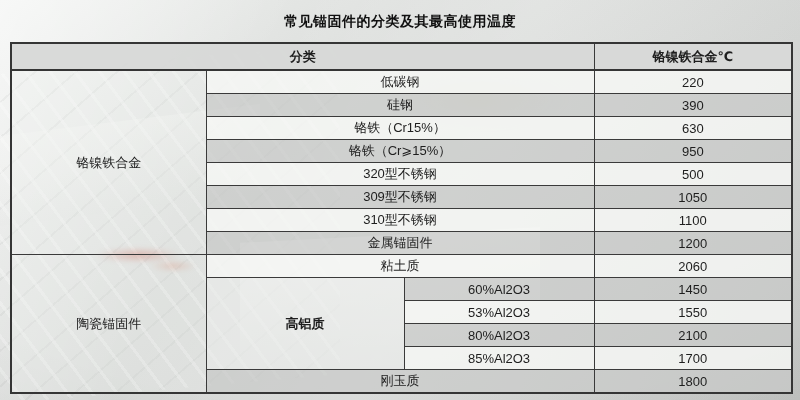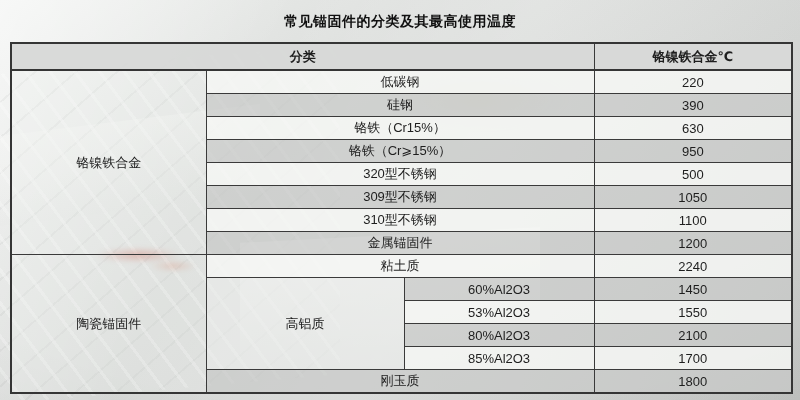--- a/index.html
+++ b/index.html
@@ -36,21 +36,21 @@
     border-collapse:collapse;table-layout:fixed;font-size:13px;}
   table.tbl td{border:1px solid #3a3a3a;text-align:center;vertical-align:middle;
     padding:0;overflow:hidden;white-space:nowrap;}
   table.tbl{border:2px solid #353535;}
   tr.hdr td{height:25px;background:rgba(215,217,215,.96);font-weight:bold;
     border-bottom:2px solid #353535;}
   tr.row td{height:22px;}
   td.leaf-L{background:rgba(246,247,245,.85);}
   td.leaf-G{background:rgba(201,203,201,.72);}
   td.group-outer{background:rgba(240,241,239,.30);}
-  td.group-inner{background:rgba(238,239,237,.62);}
+  td.group-inner{background:rgba(238,239,237,.62);font-weight:bold;}
 </style>
 </head>
 <body>
 
 <div class="page">
 
   <div class="bg">
     <div class="bg-sweep"></div>
     <div class="bg-truss"></div>
     <div class="bg-roof"></div>
@@ -106,21 +106,21 @@
         <td class="leaf-L">1100</td>
       </tr>
       <tr class="row">
         <td colspan="2" class="leaf-G">金属锚固件</td>
         <td class="leaf-G">1200</td>
       </tr>
 
       <tr class="row">
         <td rowspan="6" class="group-outer">陶瓷锚固件</td>
         <td colspan="2" class="leaf-L">粘土质</td>
-        <td class="leaf-L">2240</td>
+        <td class="leaf-L">2060</td>
       </tr>
       <tr class="row">
         <td rowspan="4" class="group-inner">高铝质</td>
         <td class="leaf-G">60%Al2O3</td>
         <td class="leaf-G">1450</td>
       </tr>
       <tr class="row">
         <td class="leaf-L">53%Al2O3</td>
         <td class="leaf-L">1550</td>
       </tr>

